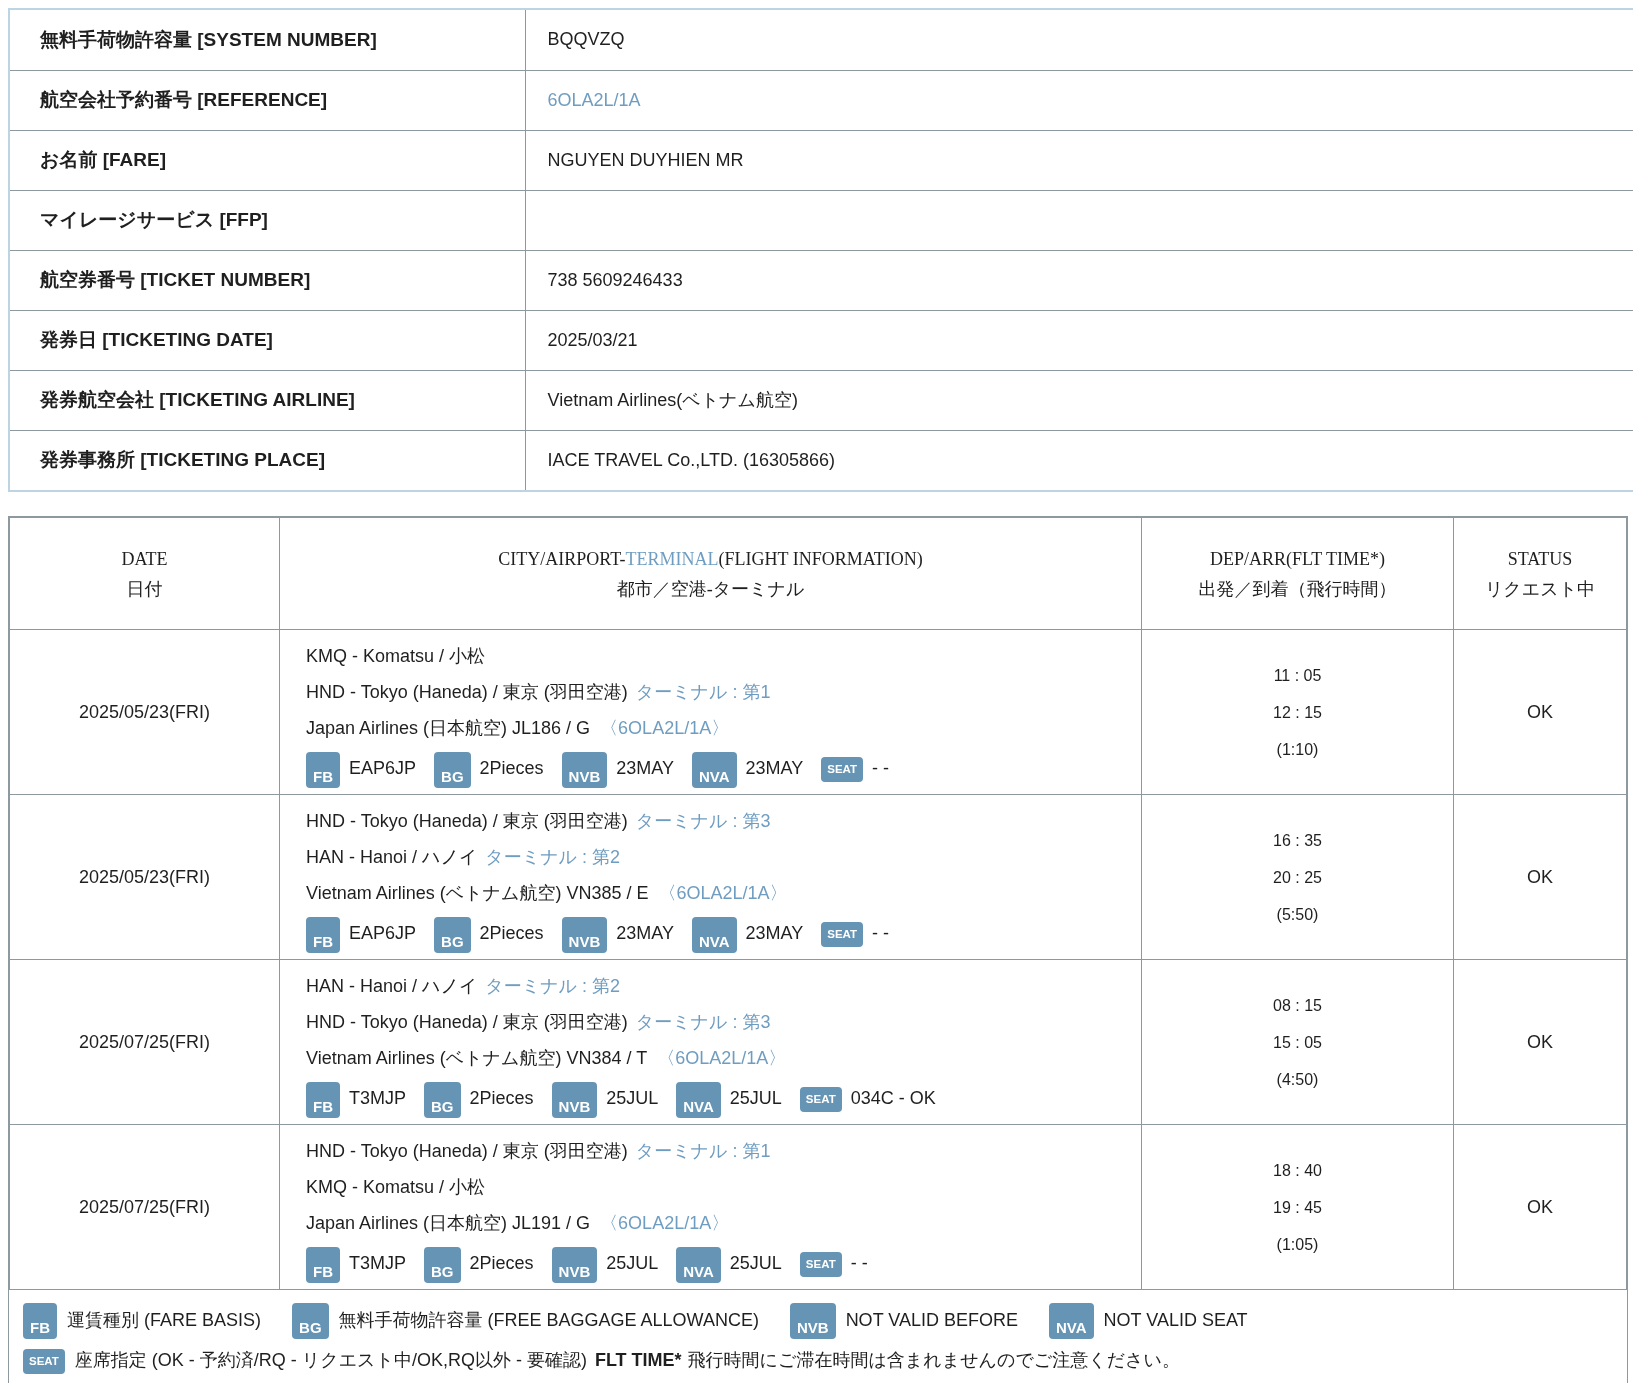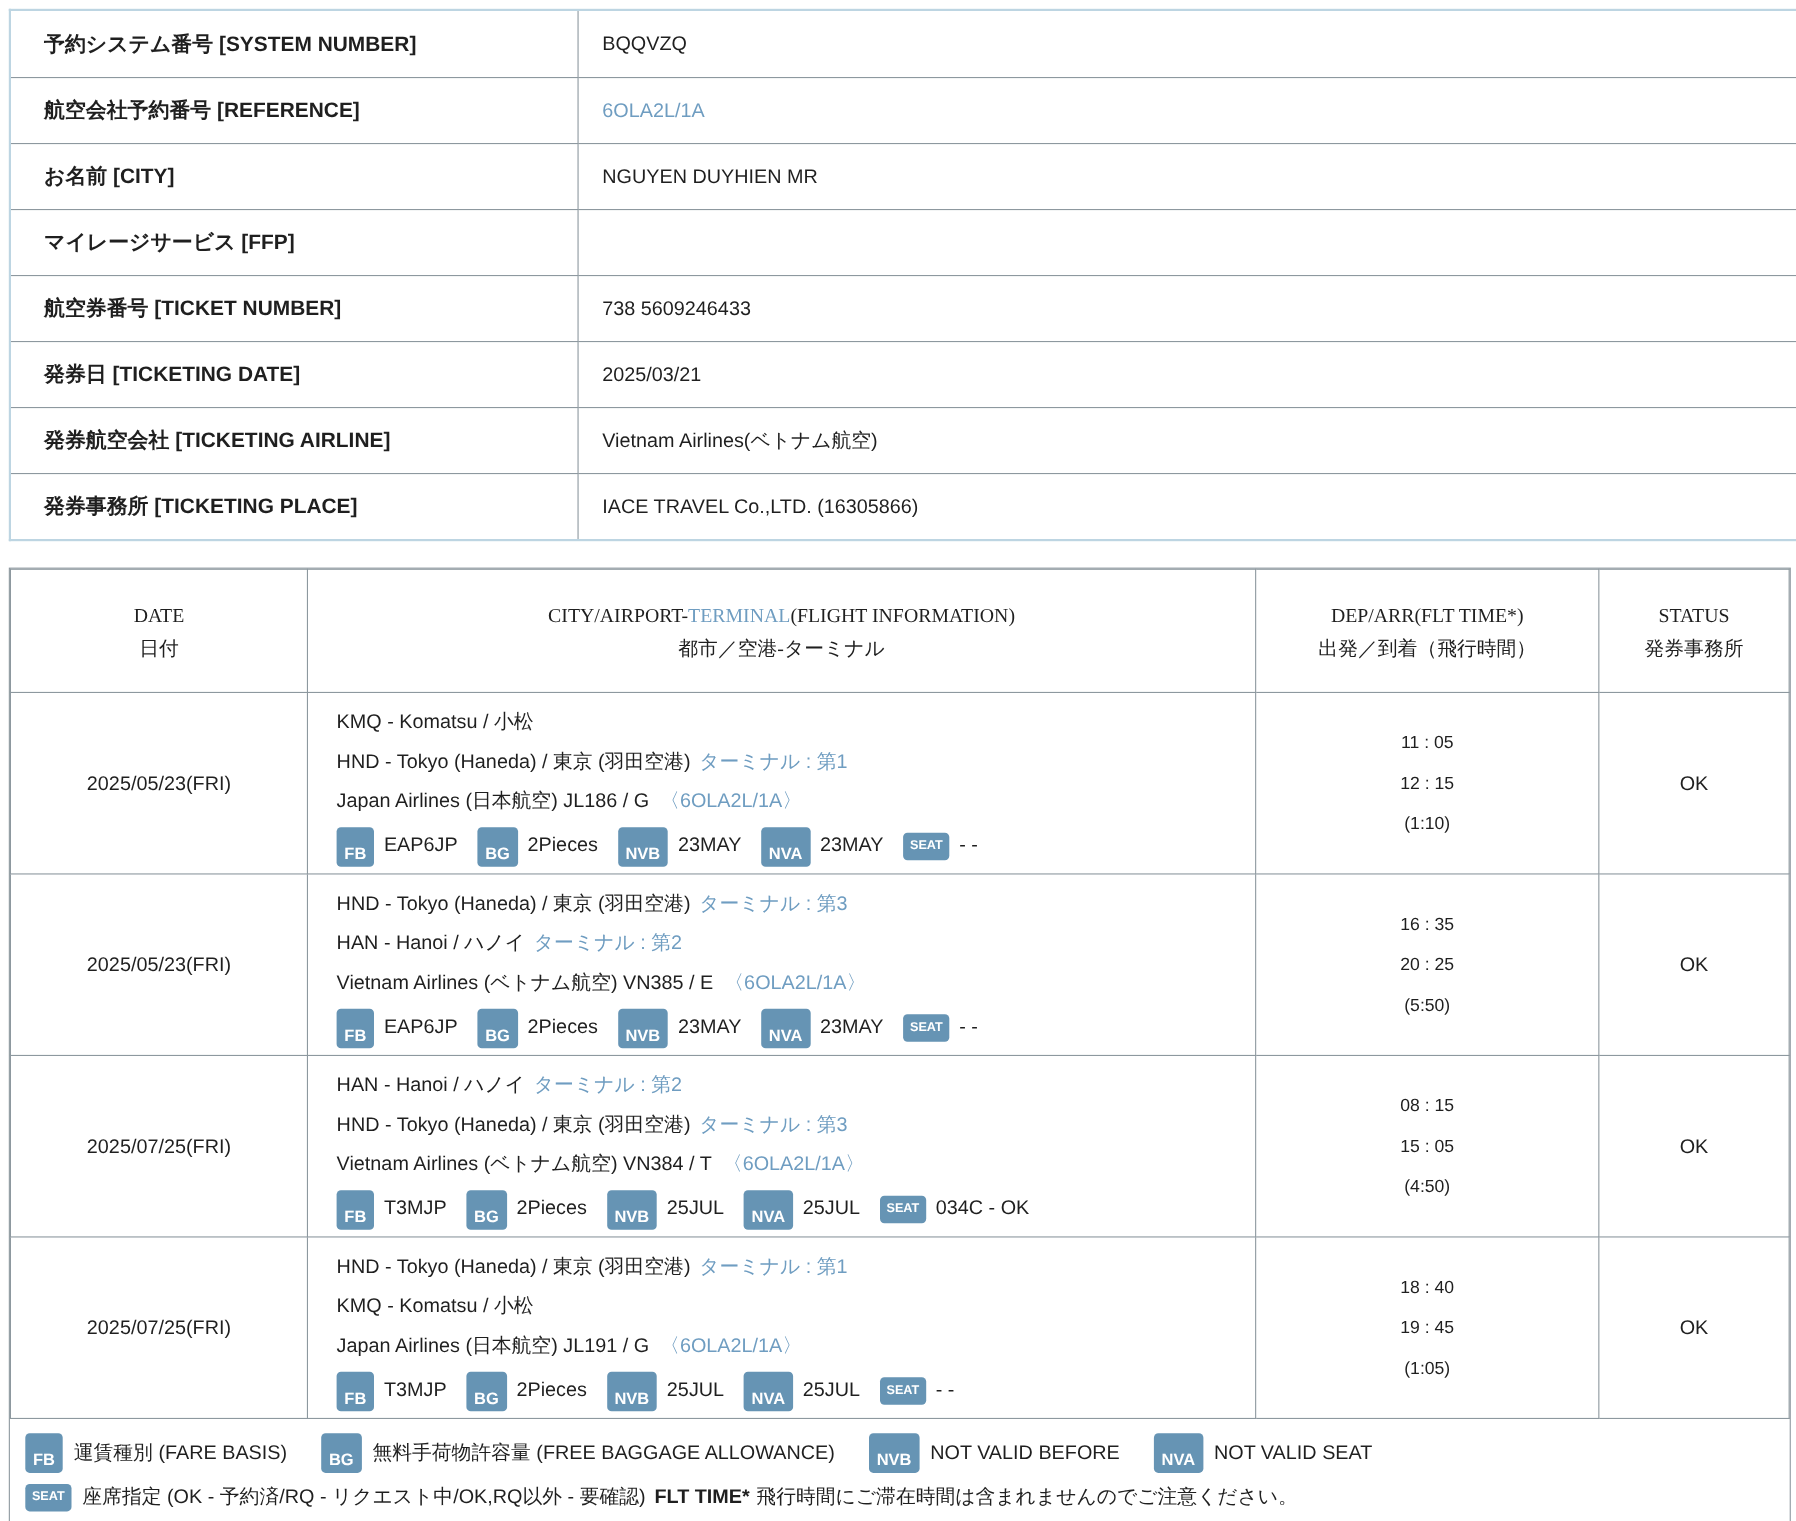--- a/index.html
+++ b/index.html
@@ -72,29 +72,29 @@
   .legend .badge{margin-right:10px;}
   .flt-bold{font-weight:bold;margin:0 6px 0 8px;}
 </style>
 </head>
 <body>
 
 <div class="booking-wrap">
   <table class="booking-table">
     <tbody>
       <tr>
-        <td class="blabel">予約システム番号 [SYSTEM NUMBER]</td>
+        <td class="blabel">無料手荷物許容量 [SYSTEM NUMBER]</td>
         <td class="bvalue">BQQVZQ</td>
       </tr>
       <tr>
         <td class="blabel">航空会社予約番号 [REFERENCE]</td>
         <td class="bvalue"><span class="link">6OLA2L/1A</span></td>
       </tr>
       <tr>
-        <td class="blabel">お名前 [CITY]</td>
+        <td class="blabel">お名前 [FARE]</td>
         <td class="bvalue">NGUYEN DUYHIEN MR</td>
       </tr>
       <tr>
         <td class="blabel">マイレージサービス [FFP]</td>
         <td class="bvalue"></td>
       </tr>
       <tr>
         <td class="blabel">航空券番号 [TICKET NUMBER]</td>
         <td class="bvalue">738 5609246433</td>
       </tr>
@@ -125,21 +125,21 @@
         <th class="col-city">
           <span>CITY/AIRPORT-</span><span class="link">TERMINAL</span><span>(FLIGHT INFORMATION)</span><br>
           <span>都市／空港-ターミナル</span>
         </th>
         <th class="col-dep">
           <span>DEP/ARR(FLT TIME*)</span><br>
           <span>出発／到着（飛行時間）</span>
         </th>
         <th>
           <span>STATUS</span><br>
-          <span>発券事務所</span>
+          <span>リクエスト中</span>
         </th>
       </tr>
     </thead>
     <tbody>
 
       <tr>
         <td class="date-cell">2025/05/23(FRI)</td>
         <td class="city-cell">
           <div class="city-line"><span>KMQ - Komatsu / 小松</span><span class="terminal"></span></div>
           <div class="city-line"><span>HND - Tokyo (Haneda) / 東京 (羽田空港)</span><span class="terminal">ターミナル : 第1</span></div>

